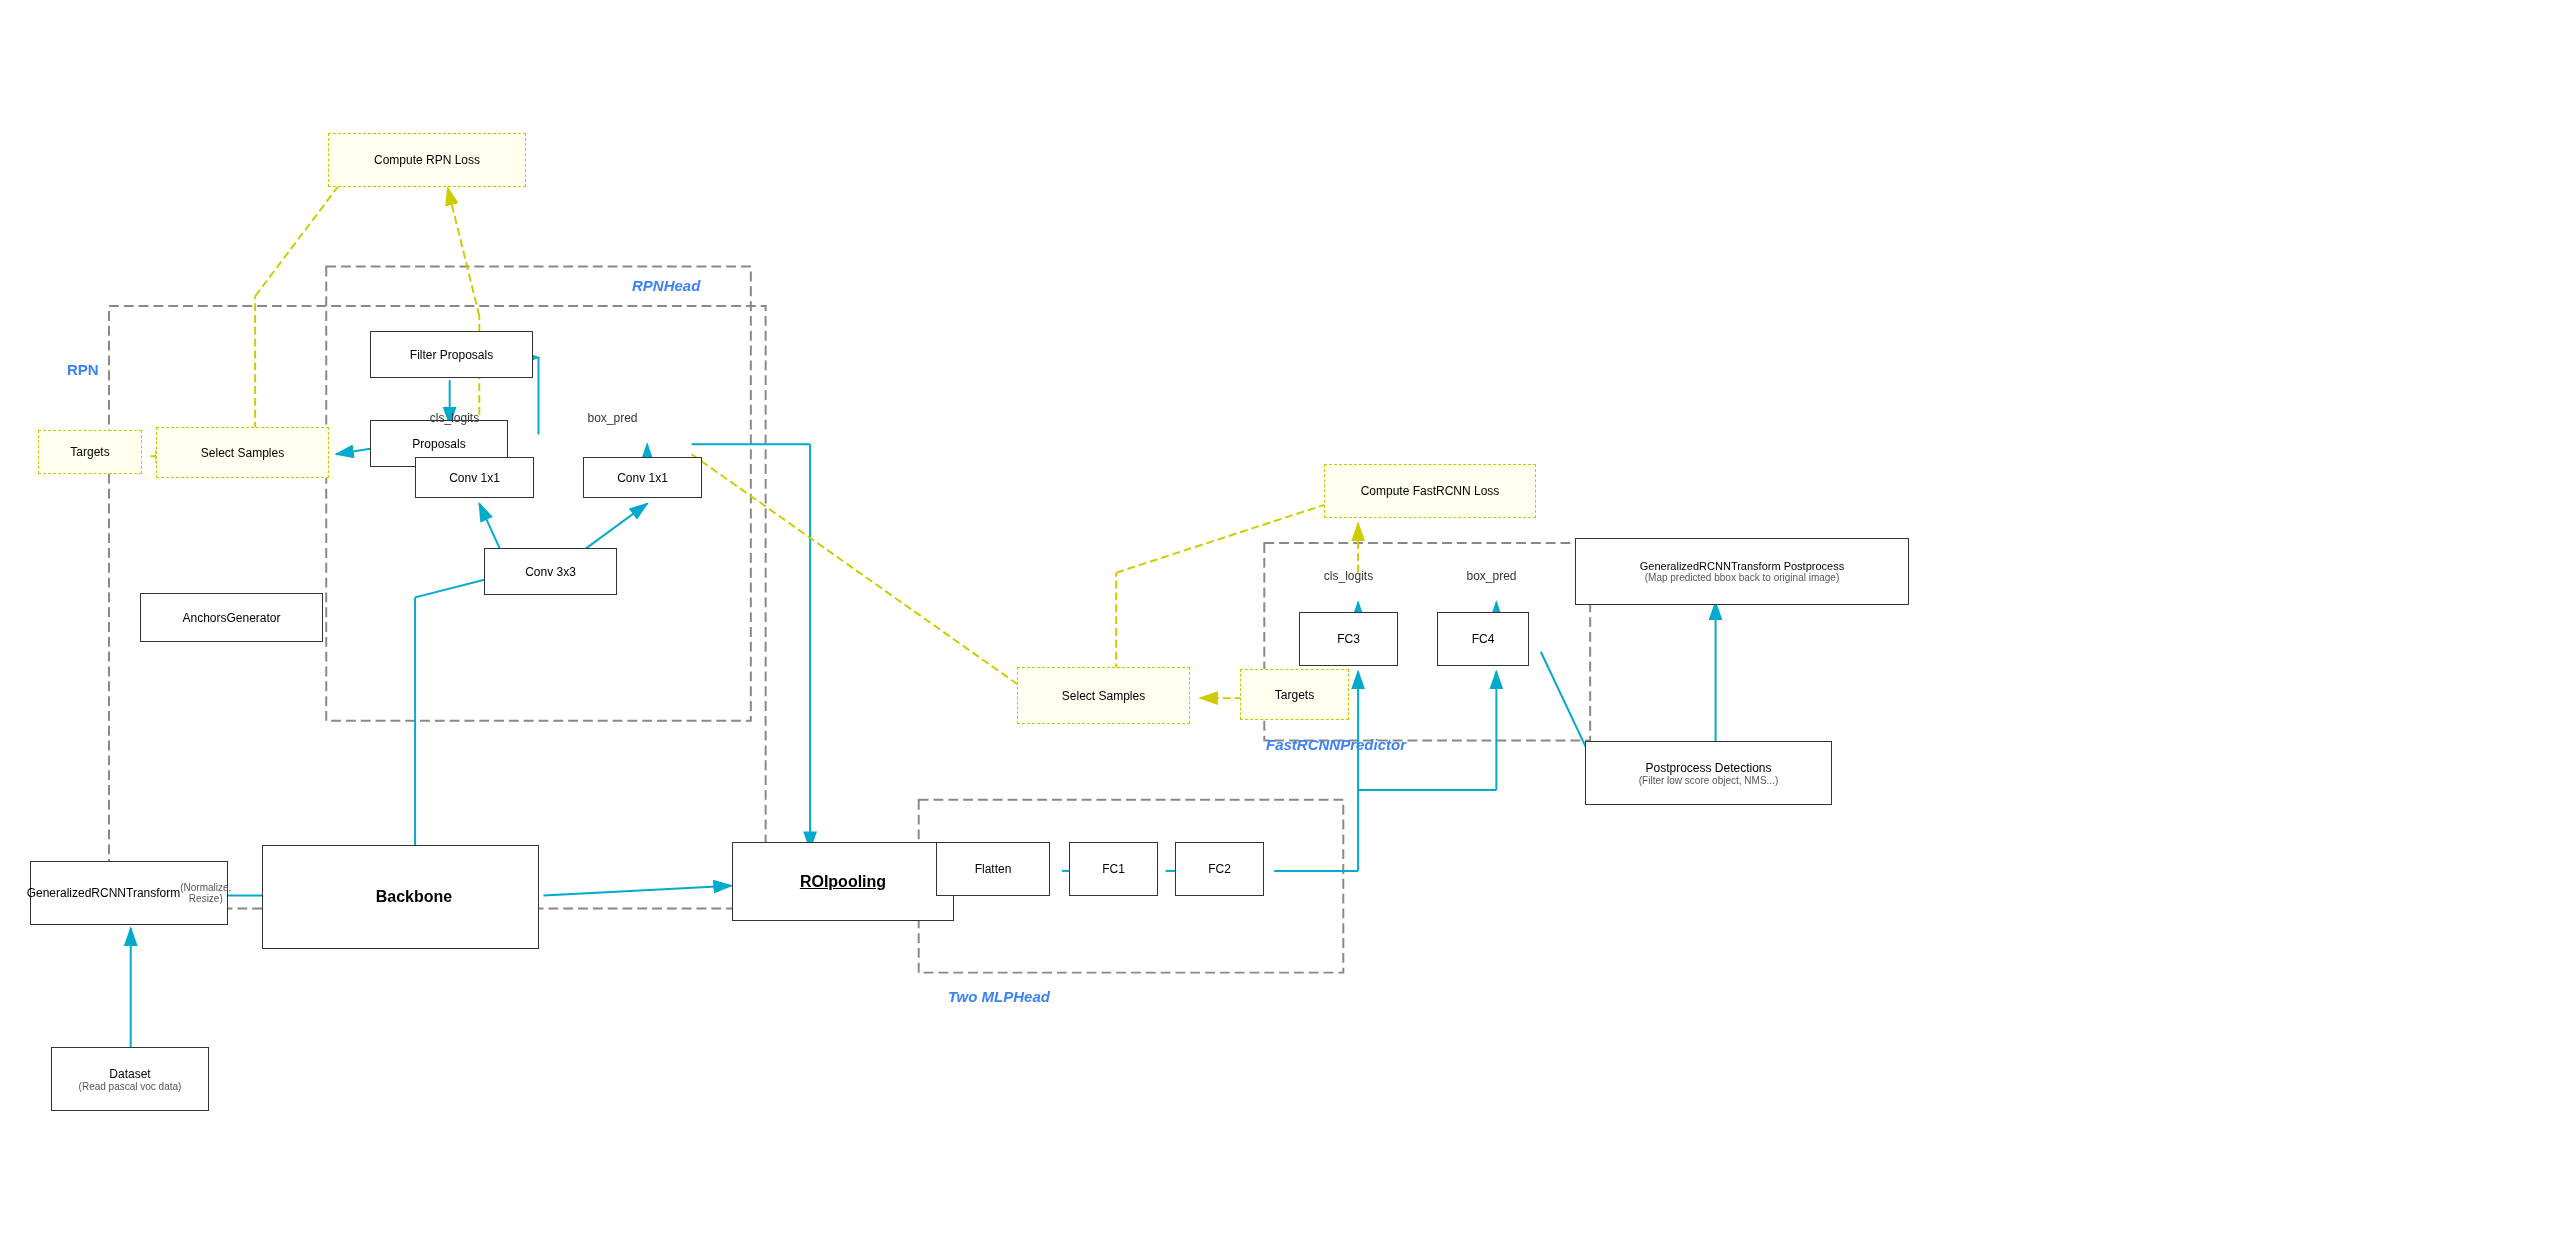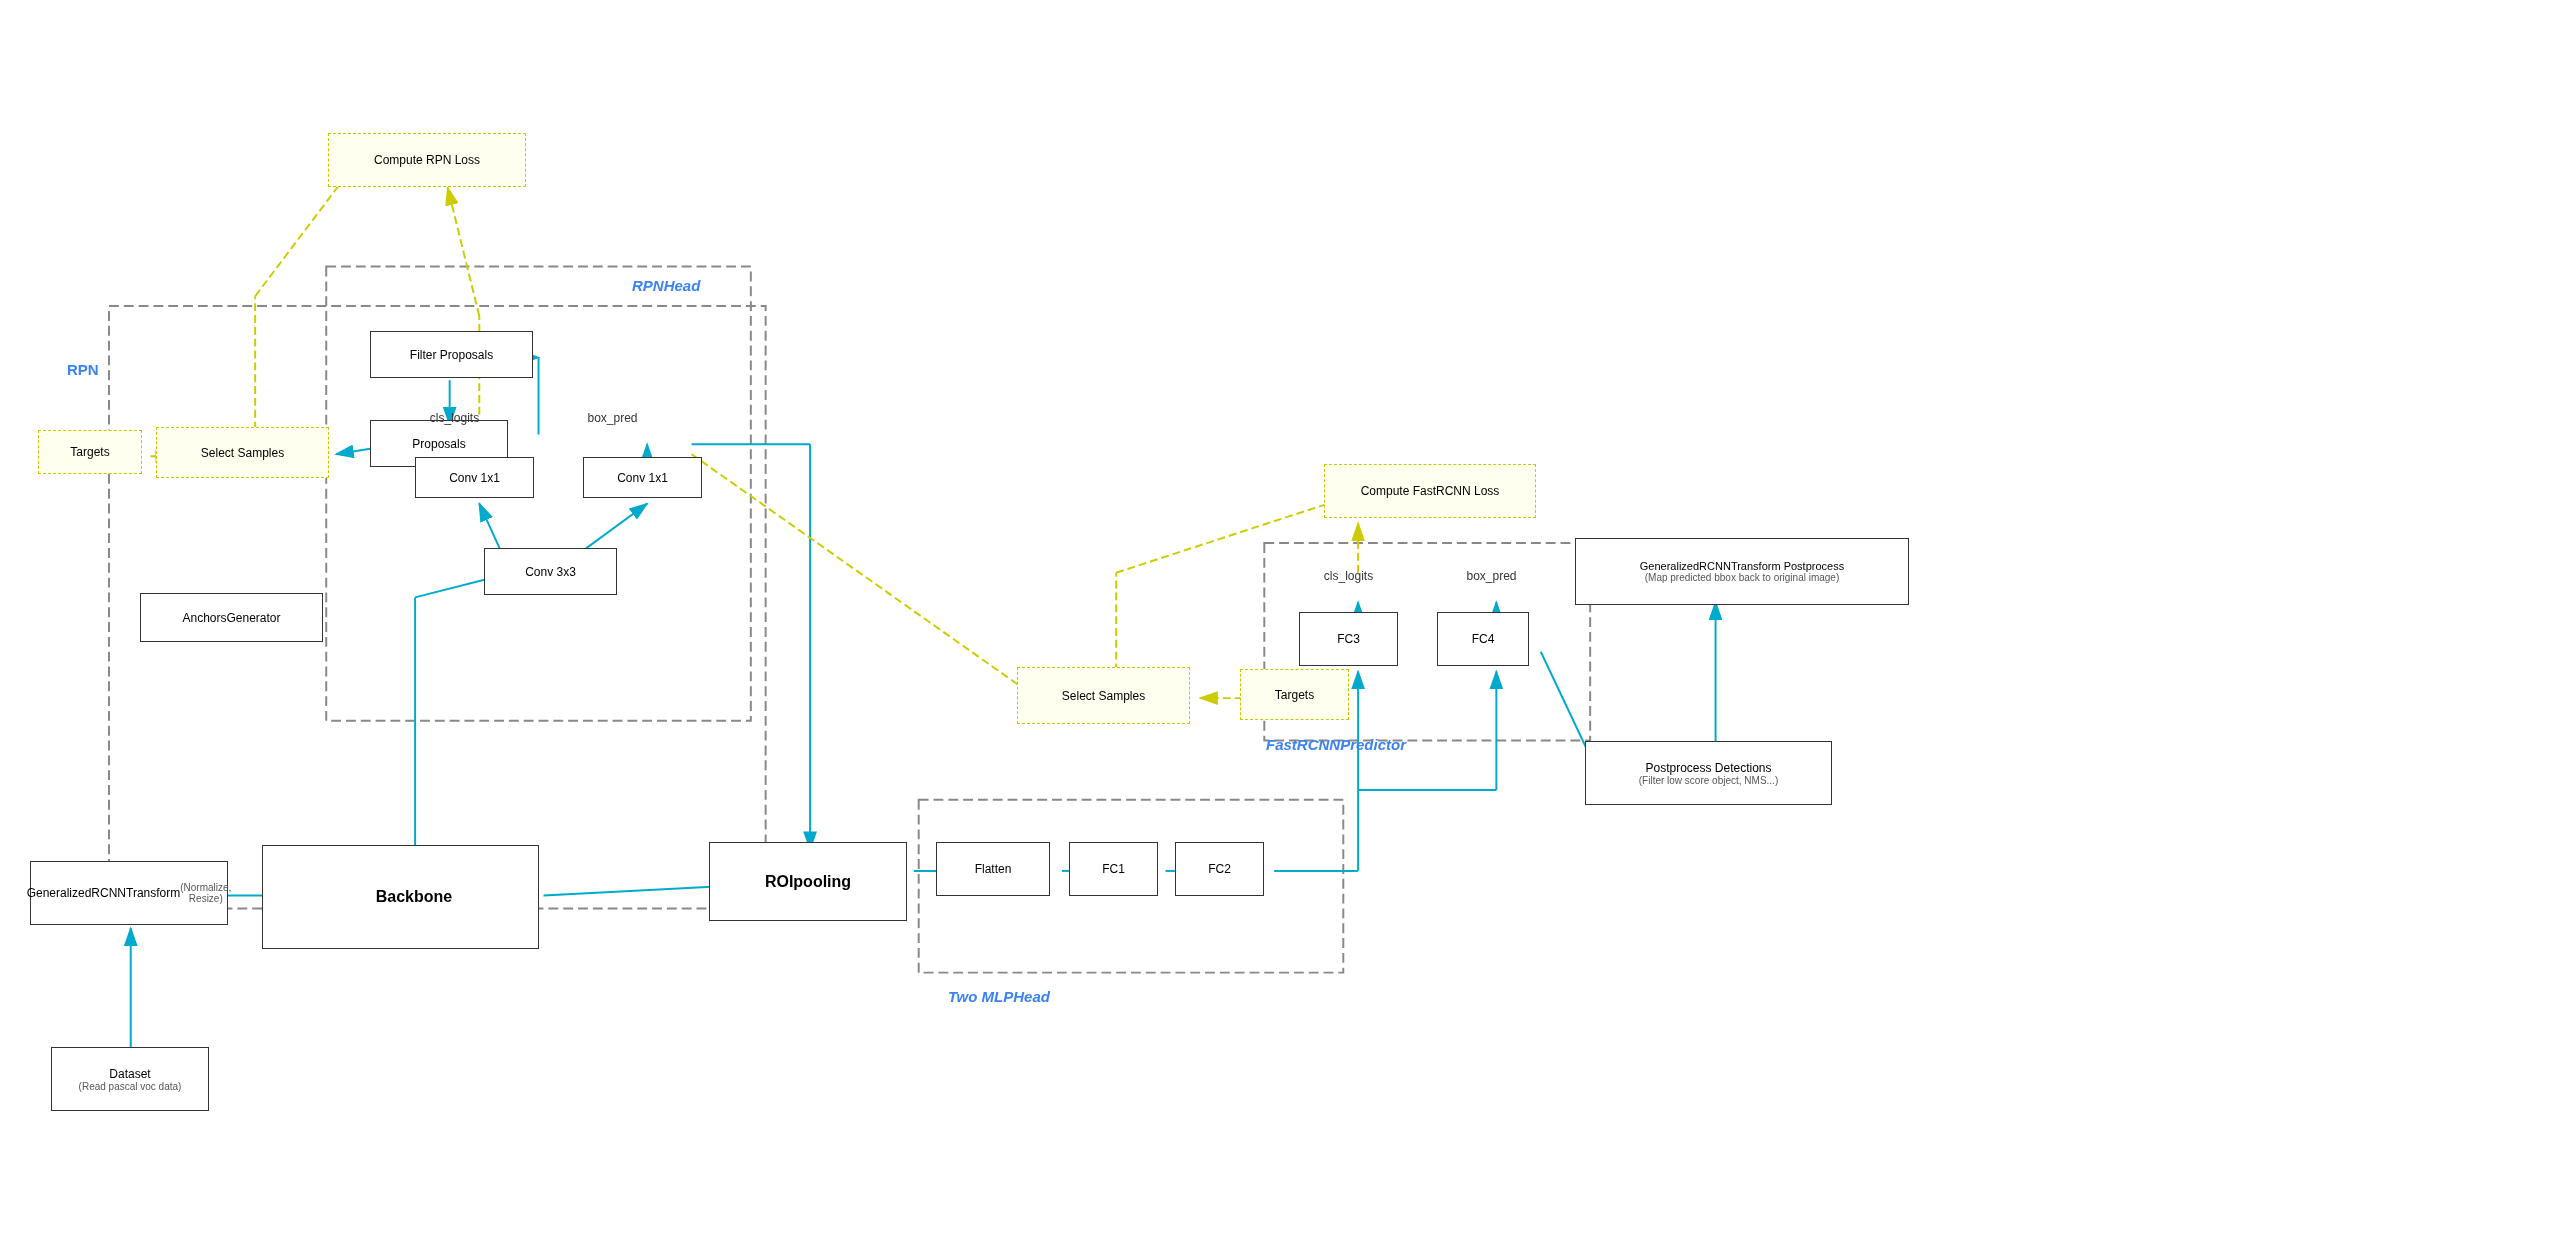--- a/index.html
+++ b/index.html
@@ -195,21 +195,21 @@
   </div>
 
   <div class="node node-solid" style="left:583px; top:457px; width:119px; height:41px;">
     <span>Conv 1x1</span>
   </div>
 
   <div class="node node-solid" style="left:484px; top:548px; width:133px; height:47px;">
     <span>Conv 3x3</span>
   </div>
 
-  <div class="node node-solid node-bold" style="left:709px; top:842px; width:198px; height:79px;">
+  <div class="node node-solid node-bold" style="left:732px; top:842px; width:222px; height:79px;text-decoration:underline;">
     <span>ROIpooling</span>
   </div>
 
   <div class="node node-solid" style="left:936px; top:842px; width:114px; height:54px;align-items:center;">
     <span>Flatten</span>
   </div>
 
   <div class="node node-solid" style="left:1069px; top:842px; width:89px; height:54px;">
     <span>FC1</span>
   </div>

